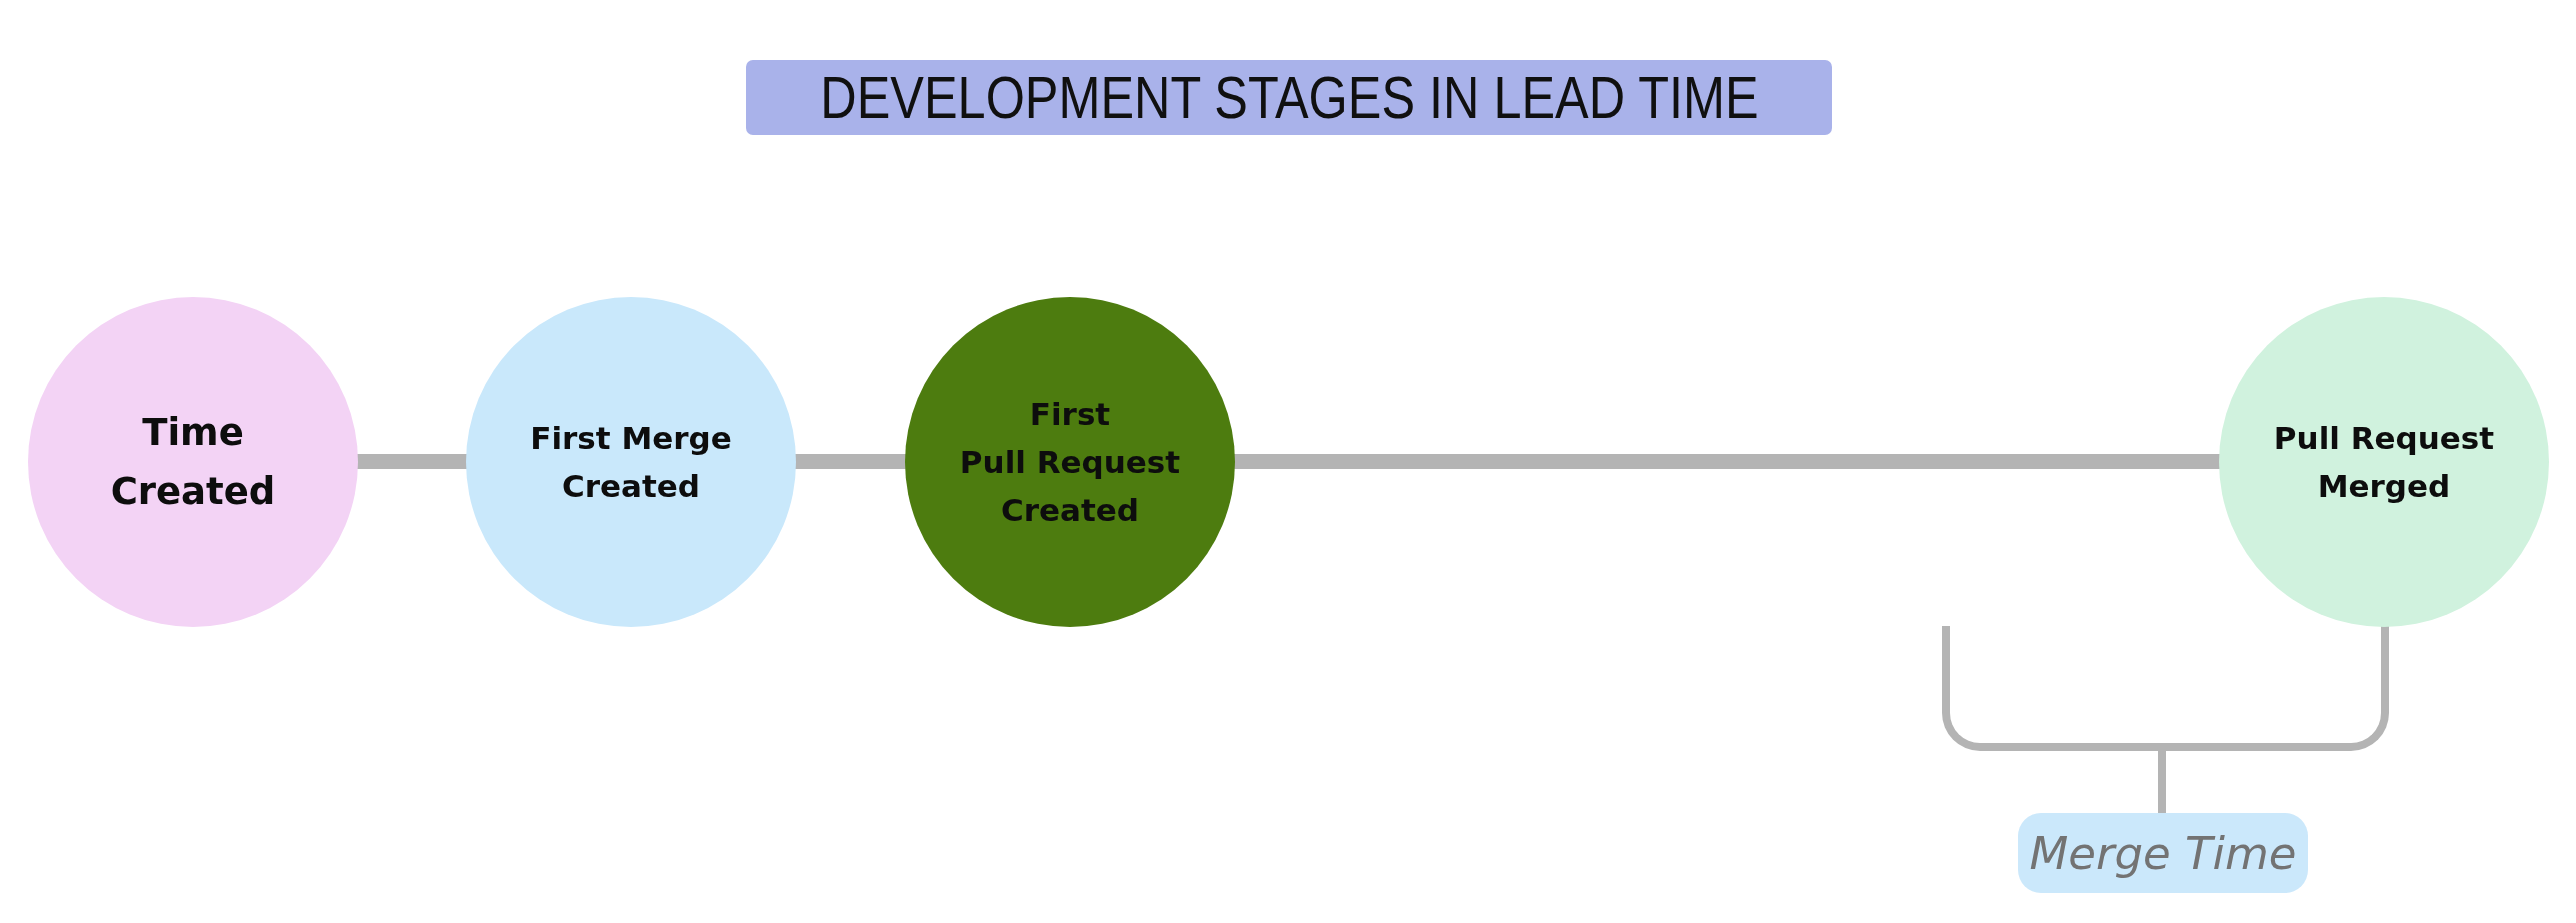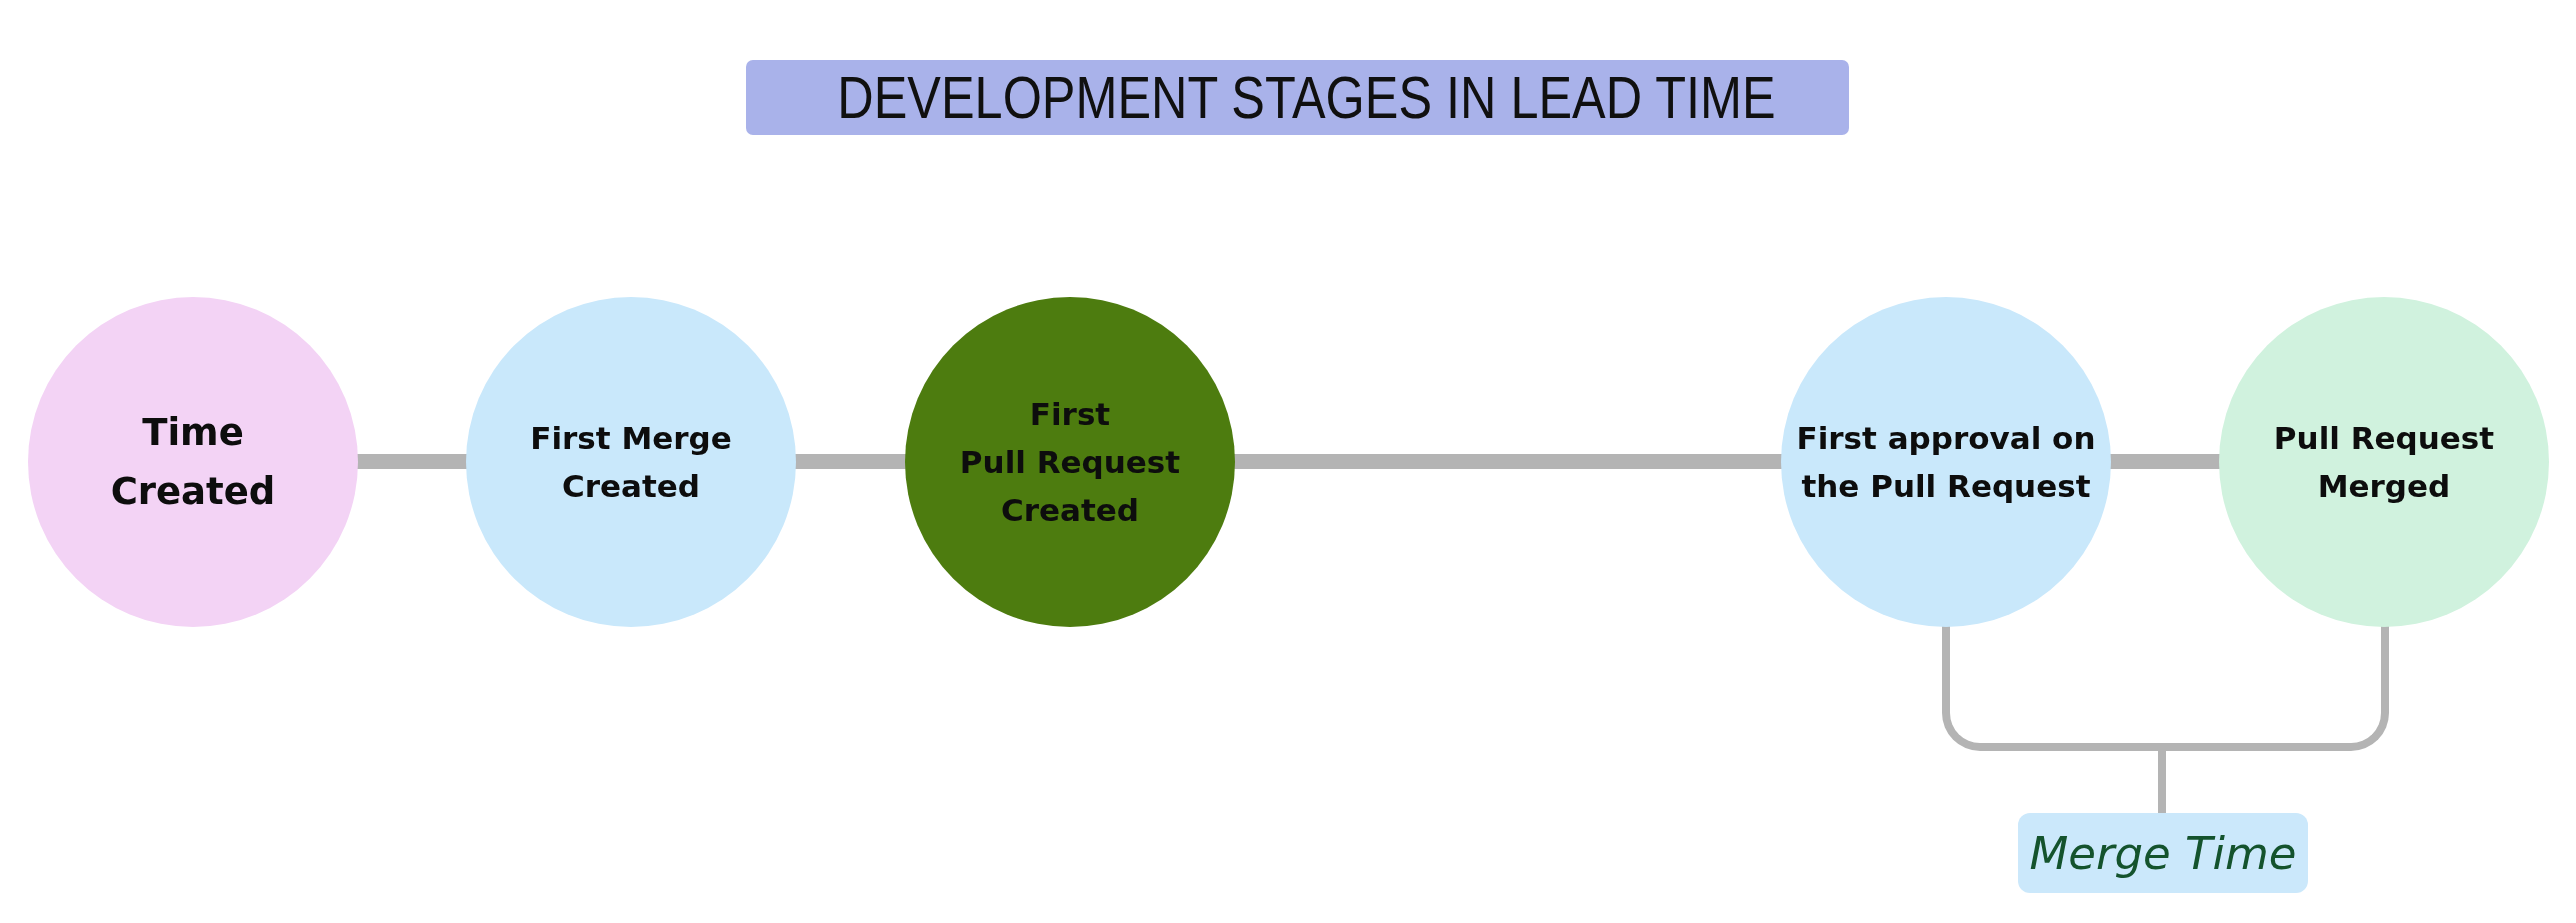--- a/index.html
+++ b/index.html
@@ -77,34 +77,34 @@
   .bracket-stem {
     position: absolute;
     left: 2158px; top: 749px;
     width: 8.2px; height: 66px;
     z-index: 0;
   }
   .merge-label {
     position: absolute;
     left: 2018px; top: 813px;
     width: 290px; height: 80px;
-    border-radius: 12px;
+    border-radius: 23px;
     display: flex; align-items: center; justify-content: center;
     font-style: italic;
     font-size: 45px;
-    color: #14532d;
+    color: #737373;
     z-index: 2;
   }
 </style>
 </head>
 <body>
 
 <div class="canvas">
 
-  <div class="title-bar" style="background-color: rgb(169, 178, 234); padding-left: 17px;">
+  <div class="title-bar" style="background-color: rgb(169, 178, 234);">
     <span class="title-text">DEVELOPMENT STAGES IN LEAD TIME</span>
   </div>
 
   <div class="track" style="background-color: rgb(180, 180, 180);"></div>
 
   <div class="stage stage-1" style="background-color: rgb(243, 211, 245);">
     <div class="stage-label">
       <span>Time</span>
       <span>Created</span>
     </div>
@@ -119,26 +119,20 @@
 
   <div class="stage stage-3" style="background-color: #4d7c0f;">
     <div class="stage-label">
       <span>First</span>
       <span>Pull Request</span>
       <span>Created</span>
     </div>
   </div>
 
 
-  <div class="stage stage-5" style="background-color: rgb(201, 232, 251);">
-    <div class="stage-label">
-      <span>First approval on</span>
-      <span>the Pull Request</span>
-    </div>
-  </div>
 
   <div class="stage stage-6" style="background-color: rgb(208, 242, 222);">
     <div class="stage-label">
       <span>Pull Request</span>
       <span>Merged</span>
     </div>
   </div>
 
   <div class="bracket"></div>
   <div class="bracket-stem" style="background-color: rgb(180, 180, 180);"></div>

